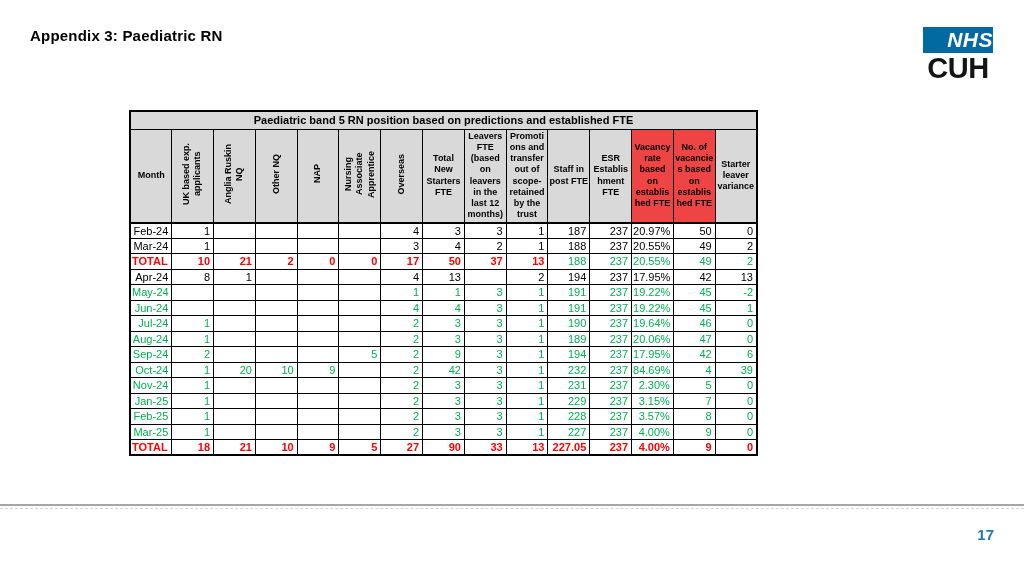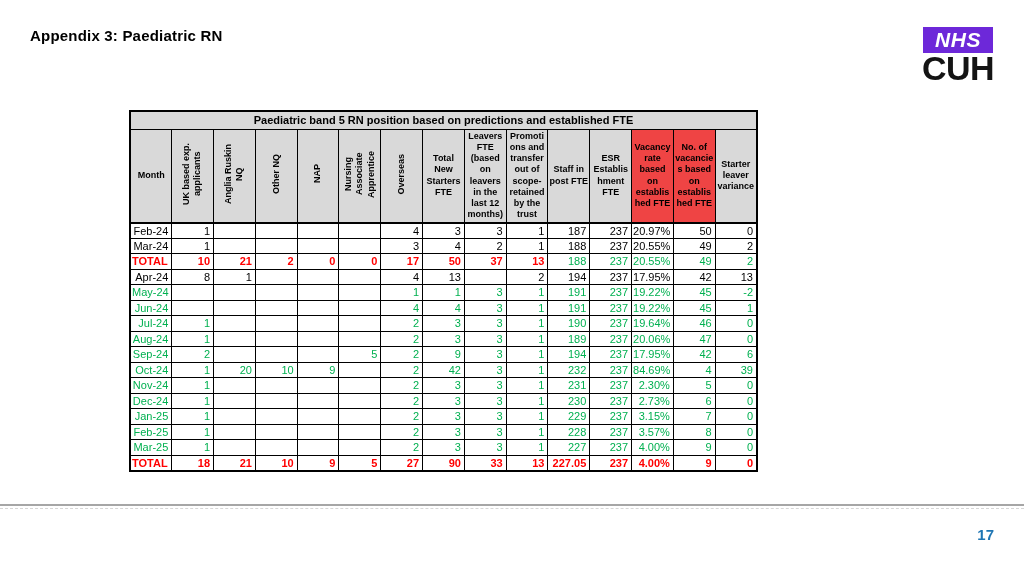--- a/index.html
+++ b/index.html
@@ -14,36 +14,36 @@
     position: absolute;
     left: 30px; top: 27px;
     font-size: 15px;
     font-weight: bold;
     color: #000;
     letter-spacing: 0.2px;
   }
   
   .logo { position: absolute; left: 922px; top: 27px; width: 72px; text-align: center; }
   .nhs-box {
-    background: #6d28d9;
+    background: #0369a1;
     color: #fff;
     font-weight: bold;
     font-style: italic;
     font-size: 21px;
     line-height: 26px;
     height: 26px;
     width: 70px;
     margin: 0 auto;
-    text-align: center;
+    text-align: right;
     letter-spacing: 0.5px;
   }
   .cuh {
     color: #141414;
     font-weight: bold;
-    font-size: 34px;
+    font-size: 29px;
     line-height: 31px;
     letter-spacing: -0.5px;
   }
   
   table.fte {
     position: absolute;
     left: 129px; top: 110px;
     width: 629px;
     border-collapse: collapse;
     table-layout: fixed;
@@ -333,37 +333,20 @@
         <td class="green">3</td>
         <td class="green">3</td>
         <td class="green">1</td>
         <td class="green">231</td>
         <td class="green">237</td>
         <td class="green">2.30%</td>
         <td class="green">5</td>
         <td class="green">0</td>
       </tr>
       <tr>
-        <td class="green">Dec-24</td>
-        <td class="green">1</td>
-        <td class="green"></td>
-        <td class="green"></td>
-        <td class="green"></td>
-        <td class="green"></td>
-        <td class="green">2</td>
-        <td class="green">3</td>
-        <td class="green">3</td>
-        <td class="green">1</td>
-        <td class="green">230</td>
-        <td class="green">237</td>
-        <td class="green">2.73%</td>
-        <td class="green">6</td>
-        <td class="green">0</td>
-      </tr>
-      <tr>
         <td class="green">Jan-25</td>
         <td class="green">1</td>
         <td class="green"></td>
         <td class="green"></td>
         <td class="green"></td>
         <td class="green"></td>
         <td class="green">2</td>
         <td class="green">3</td>
         <td class="green">3</td>
         <td class="green">1</td>

